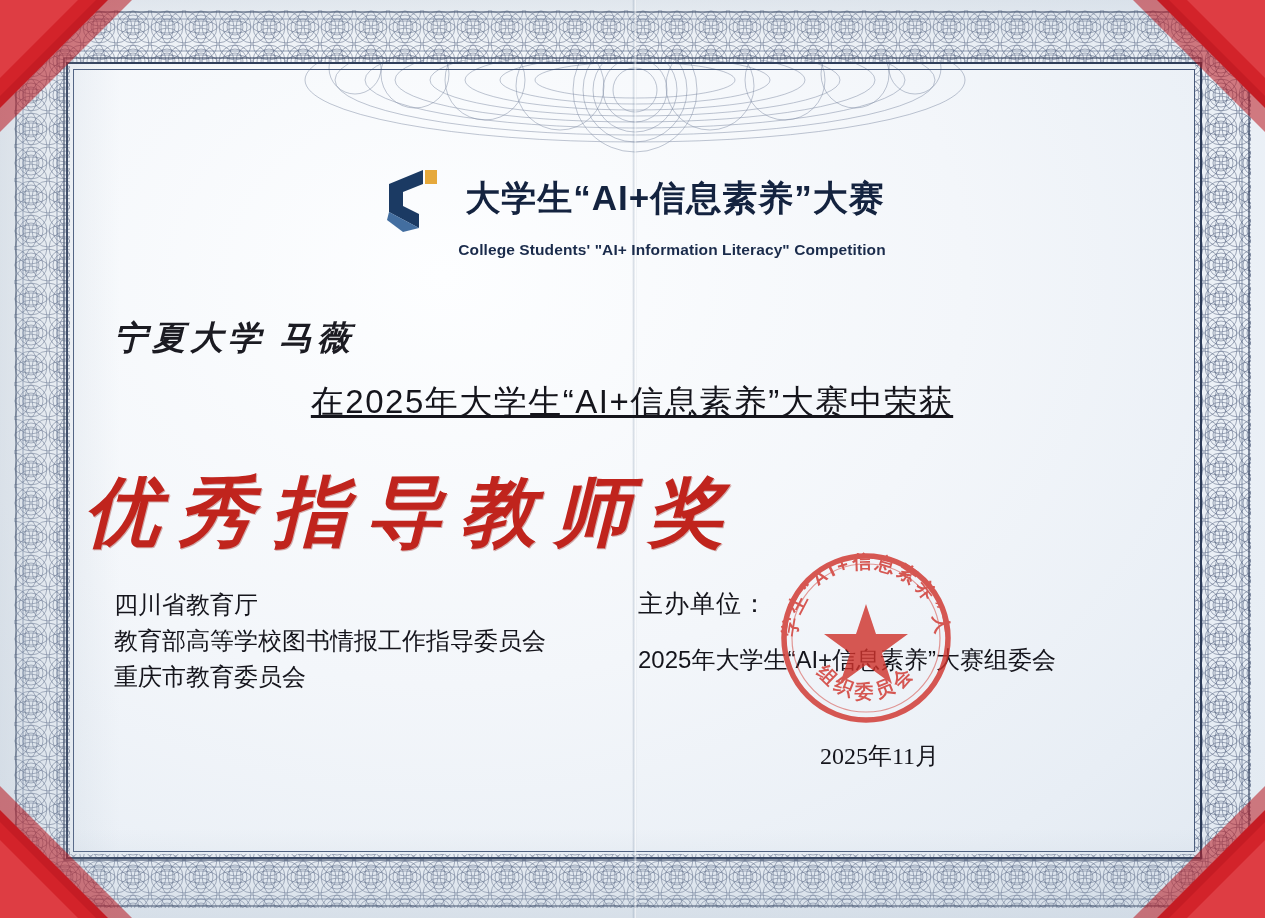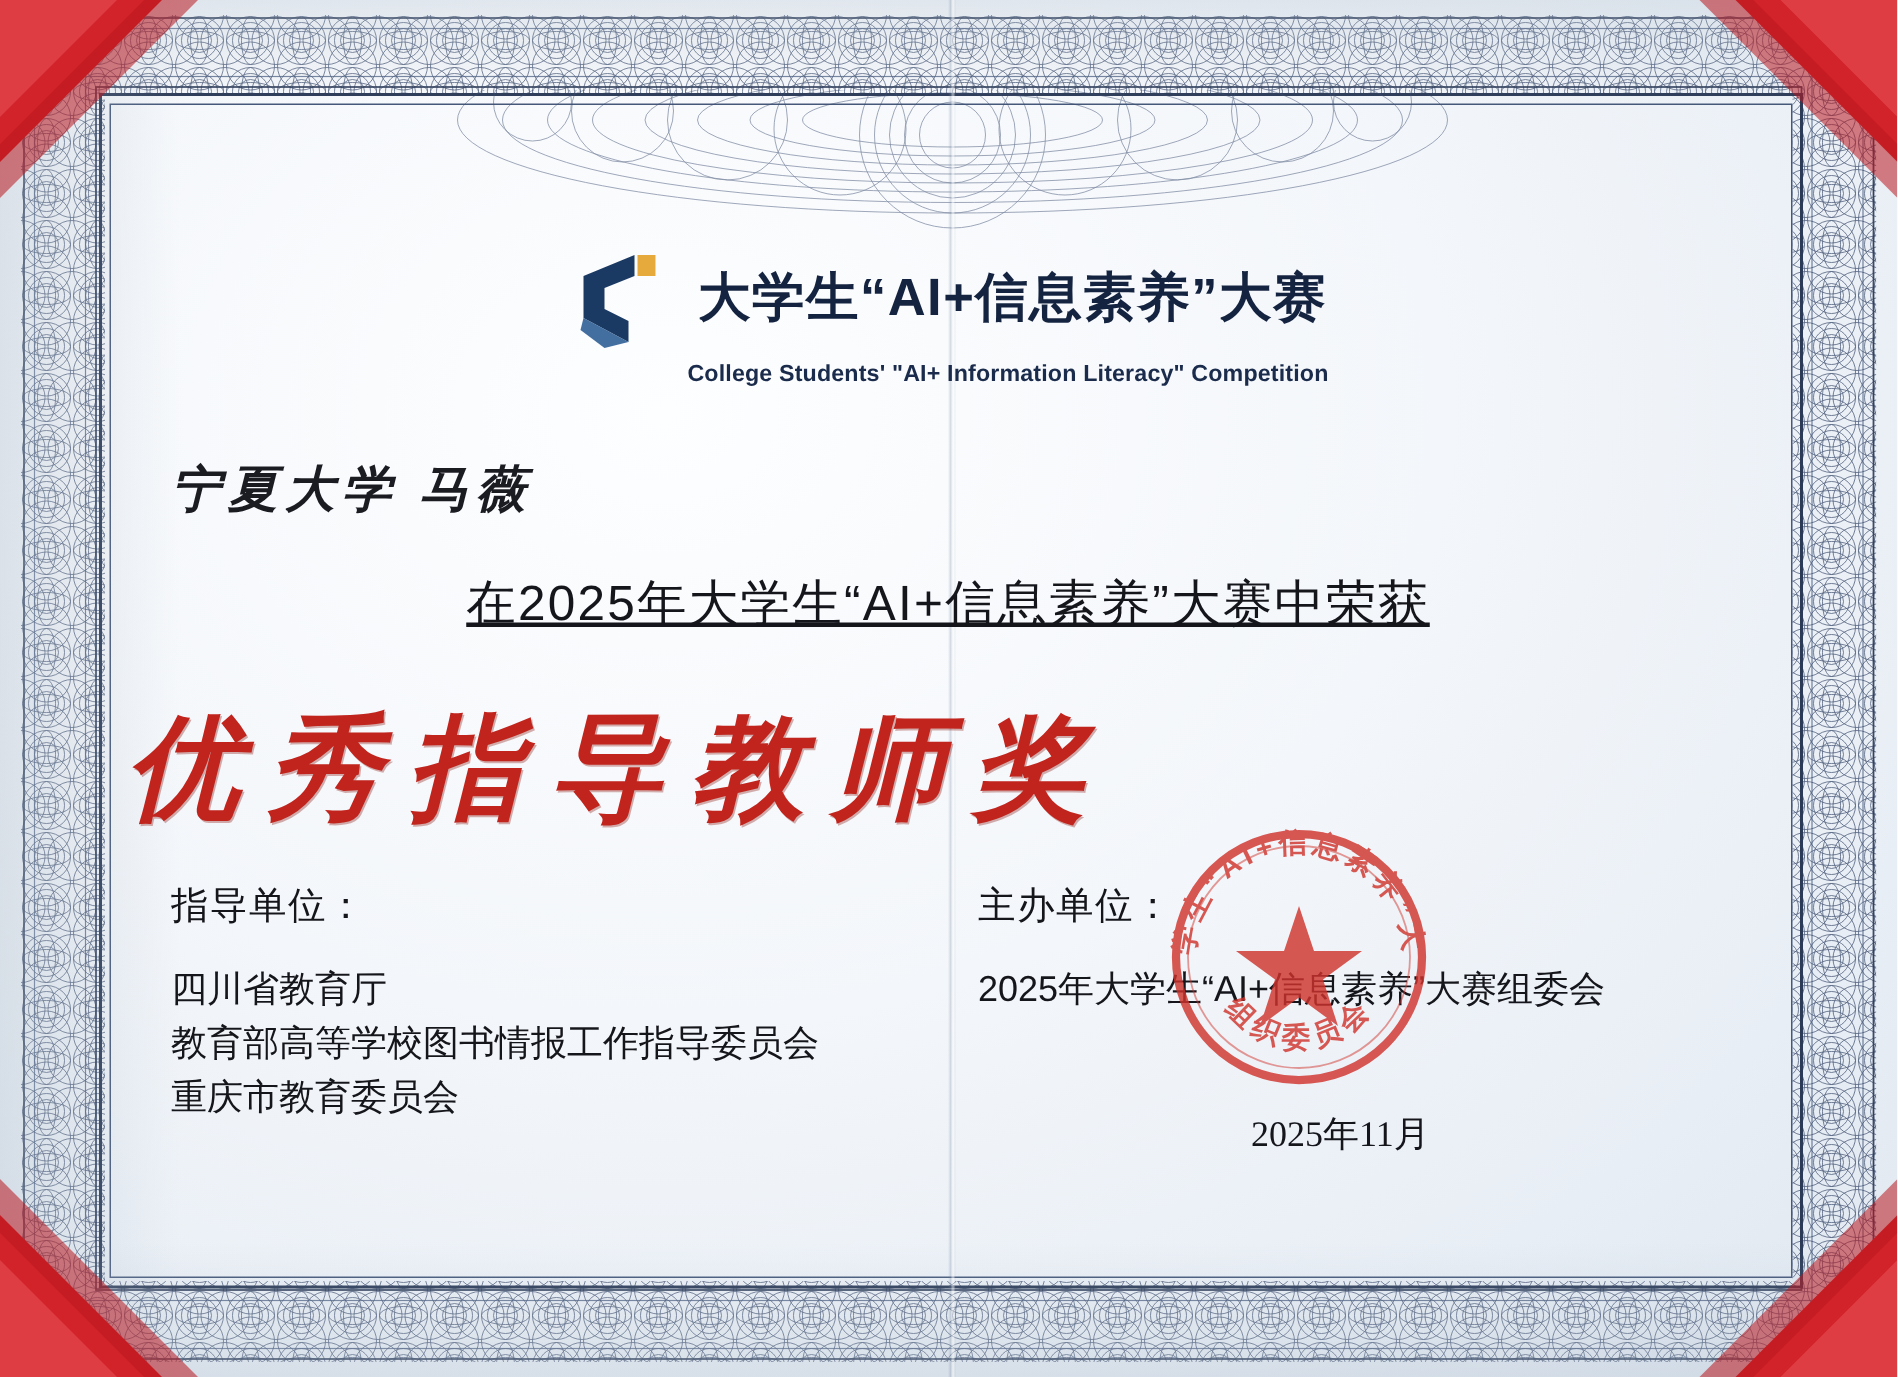--- a/index.html
+++ b/index.html
@@ -141,21 +141,21 @@
     color: #1a2b4b;
     letter-spacing: 0.1px;
     white-space: nowrap;
     padding-left: 80px;
   }
 
   
   .recipient {
     position: absolute;
     left: 48px;
-    top: 242px;
+    top: 254px;
     font-family: "Liberation Serif", serif;
     font-style: italic;
     font-size: 33px;
     font-weight: bold;
     color: #1b1b22;
     letter-spacing: 5px;
   }
 
   
   .main-line {
@@ -186,21 +186,21 @@
     text-shadow: 1px 1px 0 rgba(140,25,20,0.35);
   }
 
   
   .col {
     position: absolute;
     font-family: "Liberation Sans", sans-serif;
     color: #15151c;
   }
   .col-left { left: 48px; top: 525px; }
-  .col-right { left: 586px; top: 525px; }
+  .col-right { left: 572px; top: 525px; }
   .col-heading {
     font-size: 25px;
     letter-spacing: 1px;
     margin-bottom: 22px;
   }
   .col-line {
     font-size: 24px;
     line-height: 36px;
     white-space: nowrap;
   }
@@ -345,21 +345,20 @@
       <div class="logo-sub">College Students' "AI+ Information Literacy" Competition</div>
     </div>
 
     <div class="recipient">宁夏大学 马薇</div>
 
     <div class="main-line">在2025年大学生“AI+信息素养”大赛中荣获</div>
 
     <div class="award-title">优秀指导教师奖</div>
 
     <div class="col col-left">
-      <div class="col-heading">指导单位：</div>
       <div class="col-line">四川省教育厅</div>
       <div class="col-line">教育部高等学校图书情报工作指导委员会</div>
       <div class="col-line">重庆市教育委员会</div>
     </div>
 
     <div class="col col-right">
       <div class="col-heading">主办单位：</div>
       <div class="col-line">2025年大学生“AI+信息素养”大赛组委会</div>
       <div class="date-line">2025年11月</div>
     </div>

